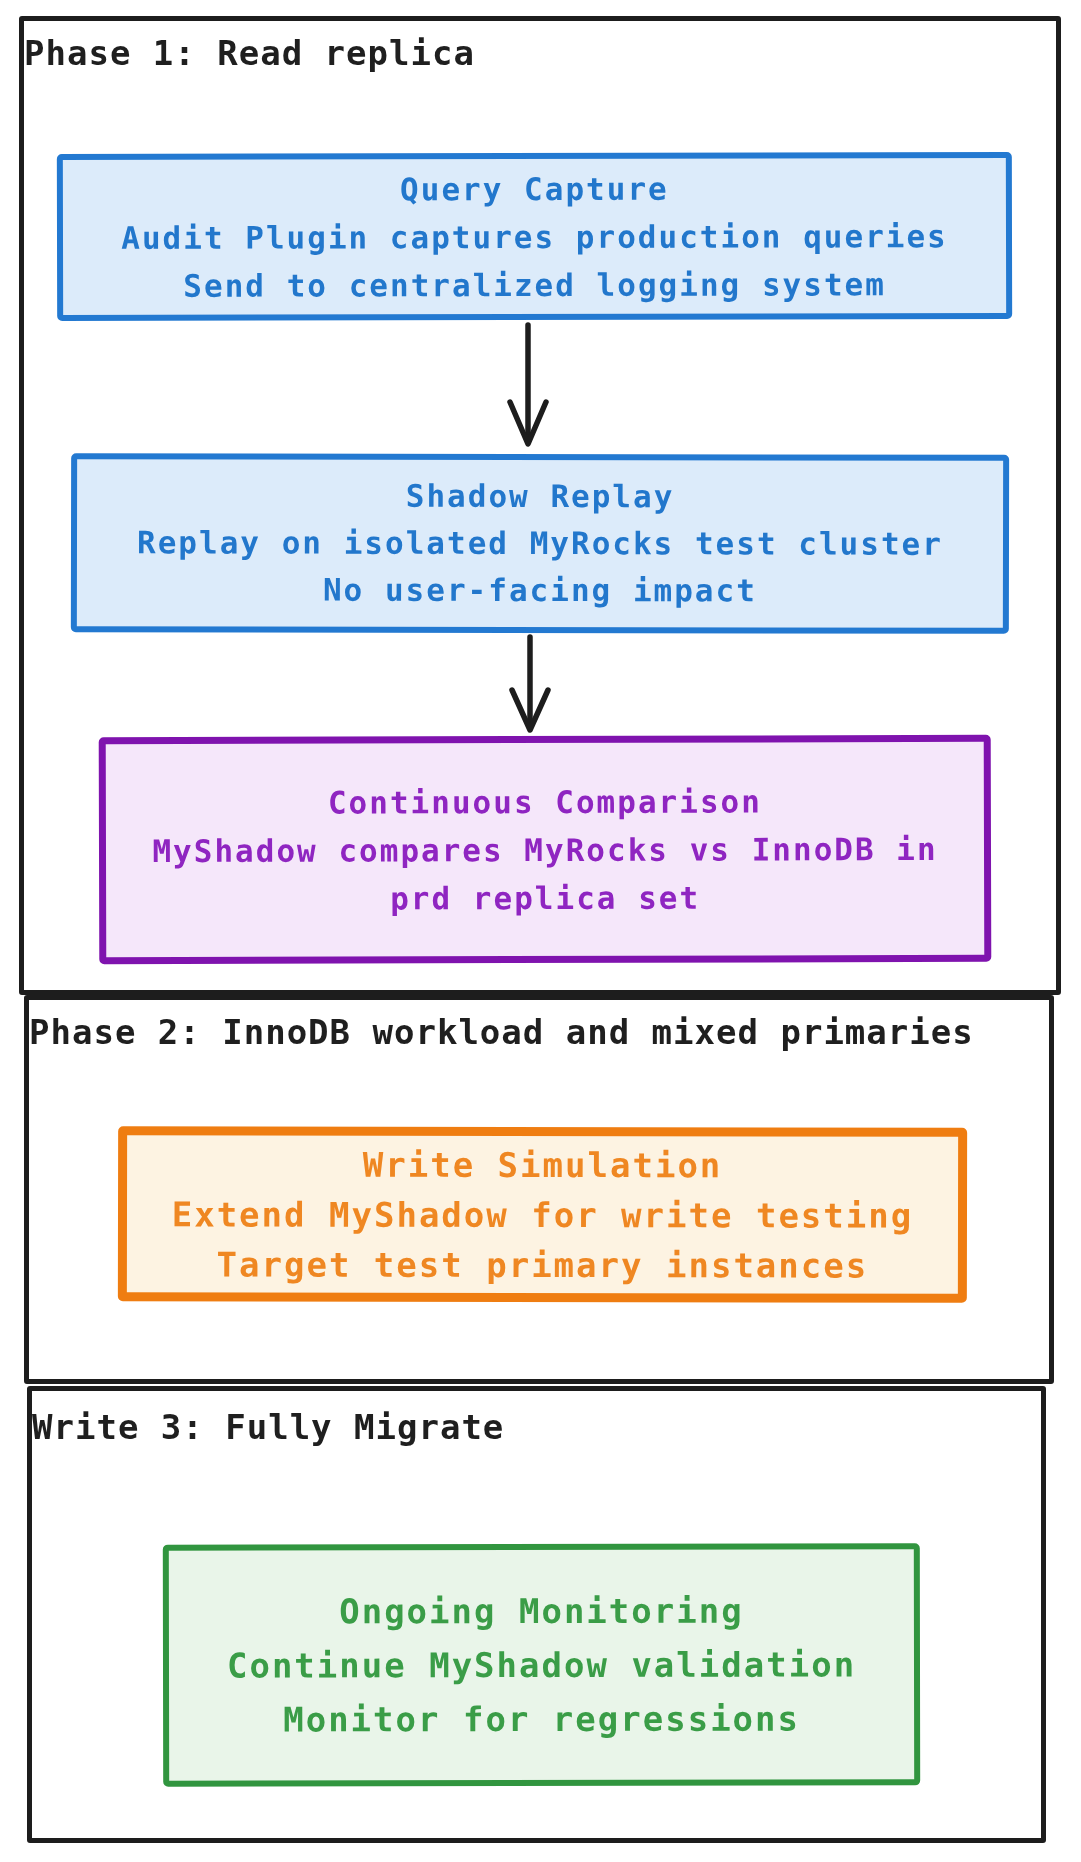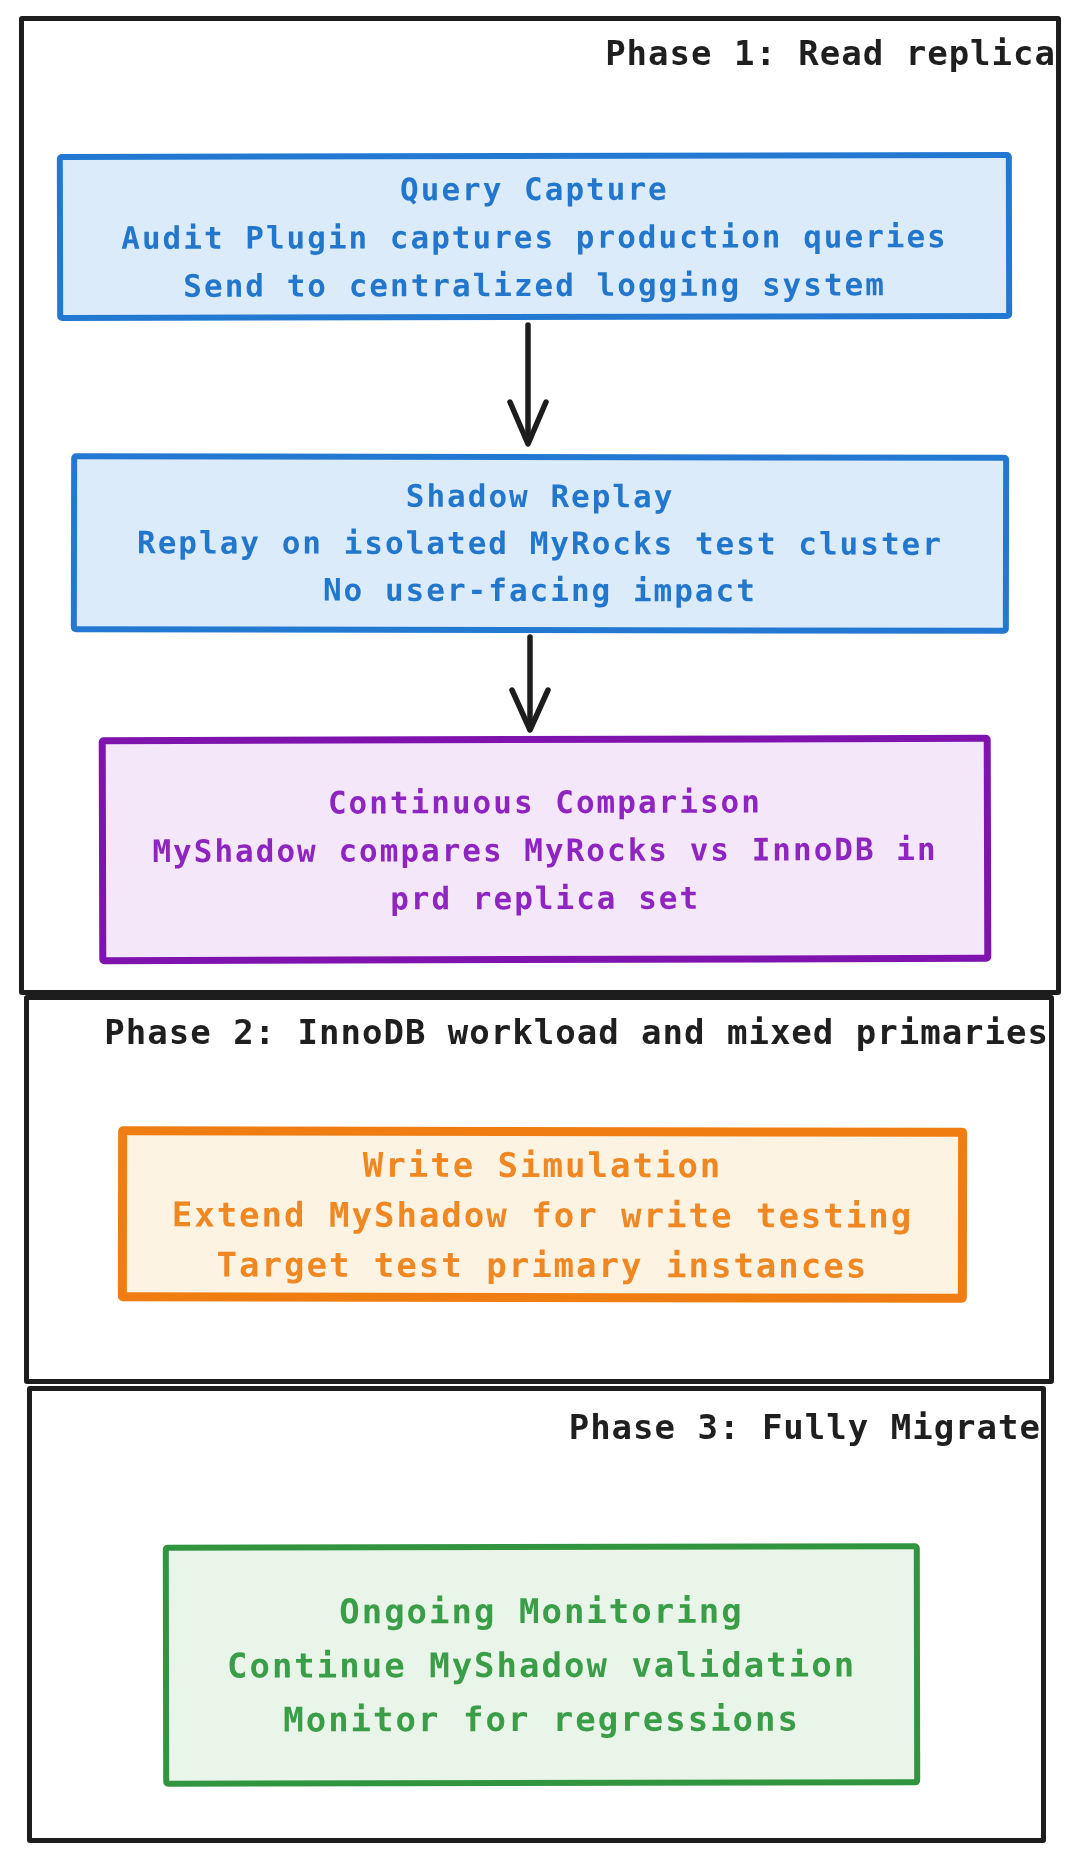--- a/index.html
+++ b/index.html
@@ -17,21 +17,21 @@
     border-radius:3px;
     background:transparent;
     box-sizing:border-box;
   }
   #frame-1{left:19px;top:16px;width:1042px;height:979px;}
   #frame-2{left:24px;top:995px;width:1030px;height:389px;}
   #frame-3{left:27px;top:1386px;width:1019px;height:457px;}
   .frame-title{
     margin:0;
     padding-top:12px;
-    text-align:right;
+    text-align:left;
     font-size:34px;
     letter-spacing:1px;
     color:#1f1f1f;
     font-weight:bold;
   }
   #frame-3 .frame-title{padding-top:16px;}
   .node{
     position:absolute;
     box-sizing:border-box;
     display:flex;
@@ -104,21 +104,21 @@
 
   <section class="frame" id="frame-1">
     <h2 class="frame-title">Phase 1: Read replica</h2>
   </section>
 
   <section class="frame" id="frame-2">
     <h2 class="frame-title">Phase 2: InnoDB workload and mixed primaries</h2>
   </section>
 
   <section class="frame" id="frame-3">
-    <h2 class="frame-title">Phase 3: Fully Migrate</h2>
+    <h2 class="frame-title">Write 3: Fully Migrate</h2>
   </section>
 
   <div class="node node-blue" id="node-query-capture">
     <div class="nline">Query Capture</div>
     <div class="nline">Audit Plugin captures production queries</div>
     <div class="nline">Send to centralized logging system</div>
   </div>
 
   <svg class="arrow" id="arrow-1" width="60" height="130" viewBox="0 0 60 130">
     <path d="M30 3 L30 116"></path>

